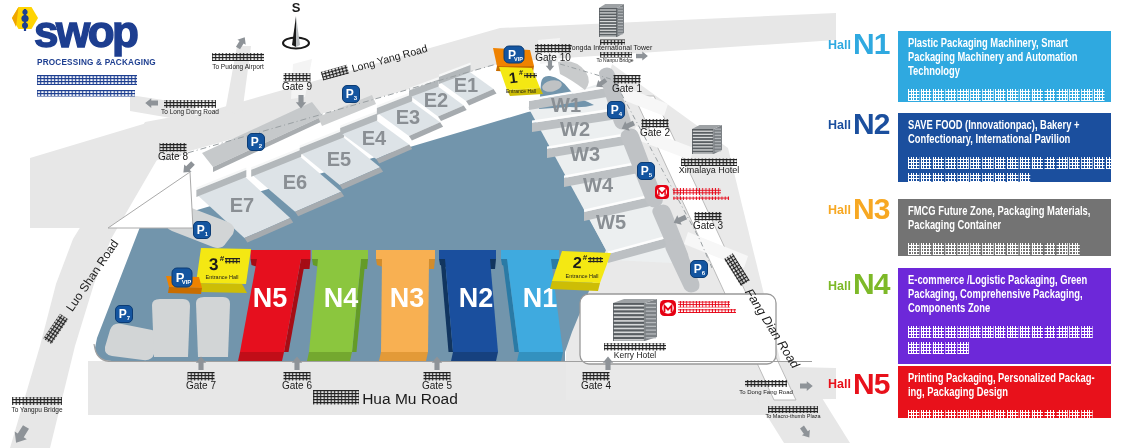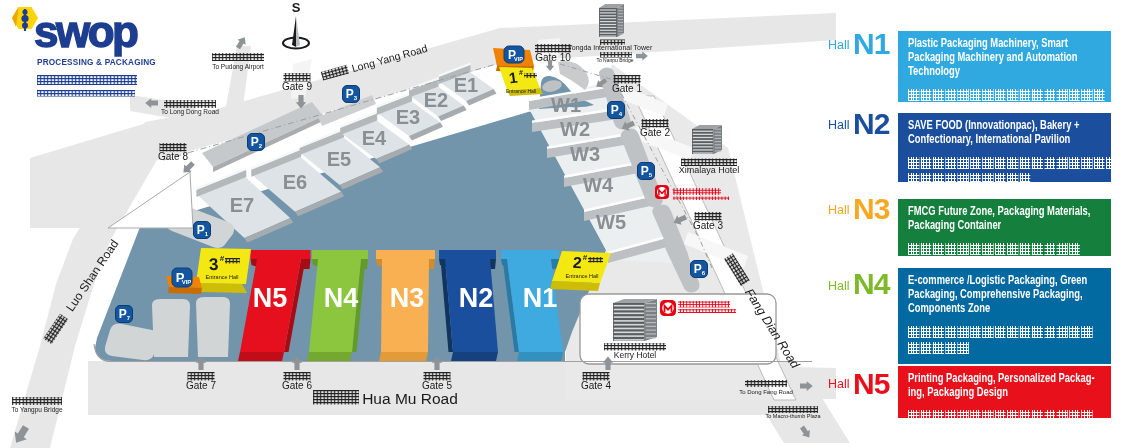--- a/index.html
+++ b/index.html
@@ -1,20 +1,20 @@
 <!DOCTYPE html>
 <html><head>
 <meta charset="utf-8">
 <style>
 html,body{margin:0;padding:0;background:#fff;}
 #page{position:relative;width:1127px;height:448px;background:#fff;overflow:hidden;font-family:"Liberation Sans",sans-serif;}
 #map{position:absolute;left:0;top:0;}
 .pbox{position:absolute;left:898px;width:213px;color:#fff;font-weight:bold;font-size:12.5px;line-height:14px;padding:5px 0 0 10px;box-sizing:border-box;white-space:nowrap;overflow:hidden;}
 .pin{transform:scaleX(0.75);transform-origin:0 0;width:270px;}
-.hw{position:absolute;font-weight:normal;font-size:12.5px;}
+.hw{position:absolute;font-weight:bold;font-size:12.5px;}
 .hn{position:absolute;font-weight:bold;font-size:30px;letter-spacing:-1px;}
 .cj{display:inline-block;vertical-align:-1px;width:14.5px;height:12px;margin-right:2px;background:
  repeating-linear-gradient(0deg,currentColor 0 1.3px,transparent 1.3px 3px),
  repeating-linear-gradient(90deg,currentColor 0 1.3px,transparent 1.3px 3.6px);}
 </style>
 </head>
 <body>
 <div id="page">
 <svg id="map" width="1127" height="448" viewBox="0 0 1127 448">
 <defs>
@@ -508,28 +508,28 @@
 <div class="hw" style="left:828px;top:118px;color:#1b4f9e;">Hall</div>
 <div class="hn" style="left:853px;top:107px;color:#1b4f9e;">N2</div>
 
 <div class="pbox" style="top:113px;height:69px;background:#1b4f9e;">
       <div class="pin">SAVE FOOD (Innovationpac), Bakery +<br>Confectionary, International Pavilion<div style="height:8px"></div><div style="margin-top:2.5px"><span class="cj"></span><span class="cj"></span><span class="cj"></span><span class="cj"></span><span class="cj"></span><span class="cj"></span><span class="cj"></span><span class="cj"></span><span class="cj"></span><span class="cj"></span><span class="cj"></span><span class="cj"></span><span class="cj"></span><span class="cj"></span><span class="cj"></span><span class="cj"></span><span class="cj"></span></div><div style="margin-top:2.5px"><span class="cj"></span><span class="cj"></span><span class="cj"></span><span class="cj"></span><span class="cj"></span><span class="cj"></span><span class="cj"></span><span class="cj"></span><span class="cj"></span><span class="cj"></span></div></div>
     </div>
 
 <div class="hw" style="left:828px;top:203px;color:#f7a823;">Hall</div>
 <div class="hn" style="left:853px;top:192px;color:#f7a823;">N3</div>
 
-<div class="pbox" style="top:199px;height:57px;background:#15803d;">
+<div class="pbox" style="top:199px;height:57px;background:#737373;">
       <div class="pin">FMCG Future Zone, Packaging Materials,<br>Packaging Container<div style="height:8px"></div><div style="margin-top:2.5px"><span class="cj"></span><span class="cj"></span><span class="cj"></span><span class="cj"></span><span class="cj"></span><span class="cj"></span><span class="cj"></span><span class="cj"></span><span class="cj"></span><span class="cj"></span><span class="cj"></span><span class="cj"></span><span class="cj"></span><span class="cj"></span></div></div>
     </div>
 
 <div class="hw" style="left:828px;top:279px;color:#7db928;">Hall</div>
 <div class="hn" style="left:853px;top:267px;color:#7db928;">N4</div>
 
-<div class="pbox" style="top:268px;height:96px;background:#0369a1;">
+<div class="pbox" style="top:268px;height:96px;background:#6d28d9;">
       <div class="pin">E-commerce /Logistic Packaging, Green<br>Packaging, Comprehensive Packaging,<br>Components Zone<div style="height:8px"></div><div style="margin-top:2.5px"><span class="cj"></span><span class="cj"></span><span class="cj"></span><span class="cj"></span><span class="cj"></span><span class="cj"></span><span class="cj"></span><span class="cj"></span><span class="cj"></span><span class="cj"></span><span class="cj"></span><span class="cj"></span><span class="cj"></span><span class="cj"></span><span class="cj"></span></div><div style="margin-top:2.5px"><span class="cj"></span><span class="cj"></span><span class="cj"></span><span class="cj"></span><span class="cj"></span></div></div>
     </div>
 
 <div class="hw" style="left:828px;top:377px;color:#e8111b;">Hall</div>
 <div class="hn" style="left:853px;top:367px;color:#e8111b;">N5</div>
 
 <div class="pbox" style="top:366px;height:52px;background:#e8111b;">
       <div class="pin">Printing Packaging, Personalized Packag-<br>ing, Packaging Design<div style="height:8px"></div><div style="margin-top:2.5px"><span class="cj"></span><span class="cj"></span><span class="cj"></span><span class="cj"></span><span class="cj"></span><span class="cj"></span><span class="cj"></span><span class="cj"></span><span class="cj"></span><span class="cj"></span><span class="cj"></span><span class="cj"></span><span class="cj"></span><span class="cj"></span><span class="cj"></span></div></div>
     </div>
 </div>

